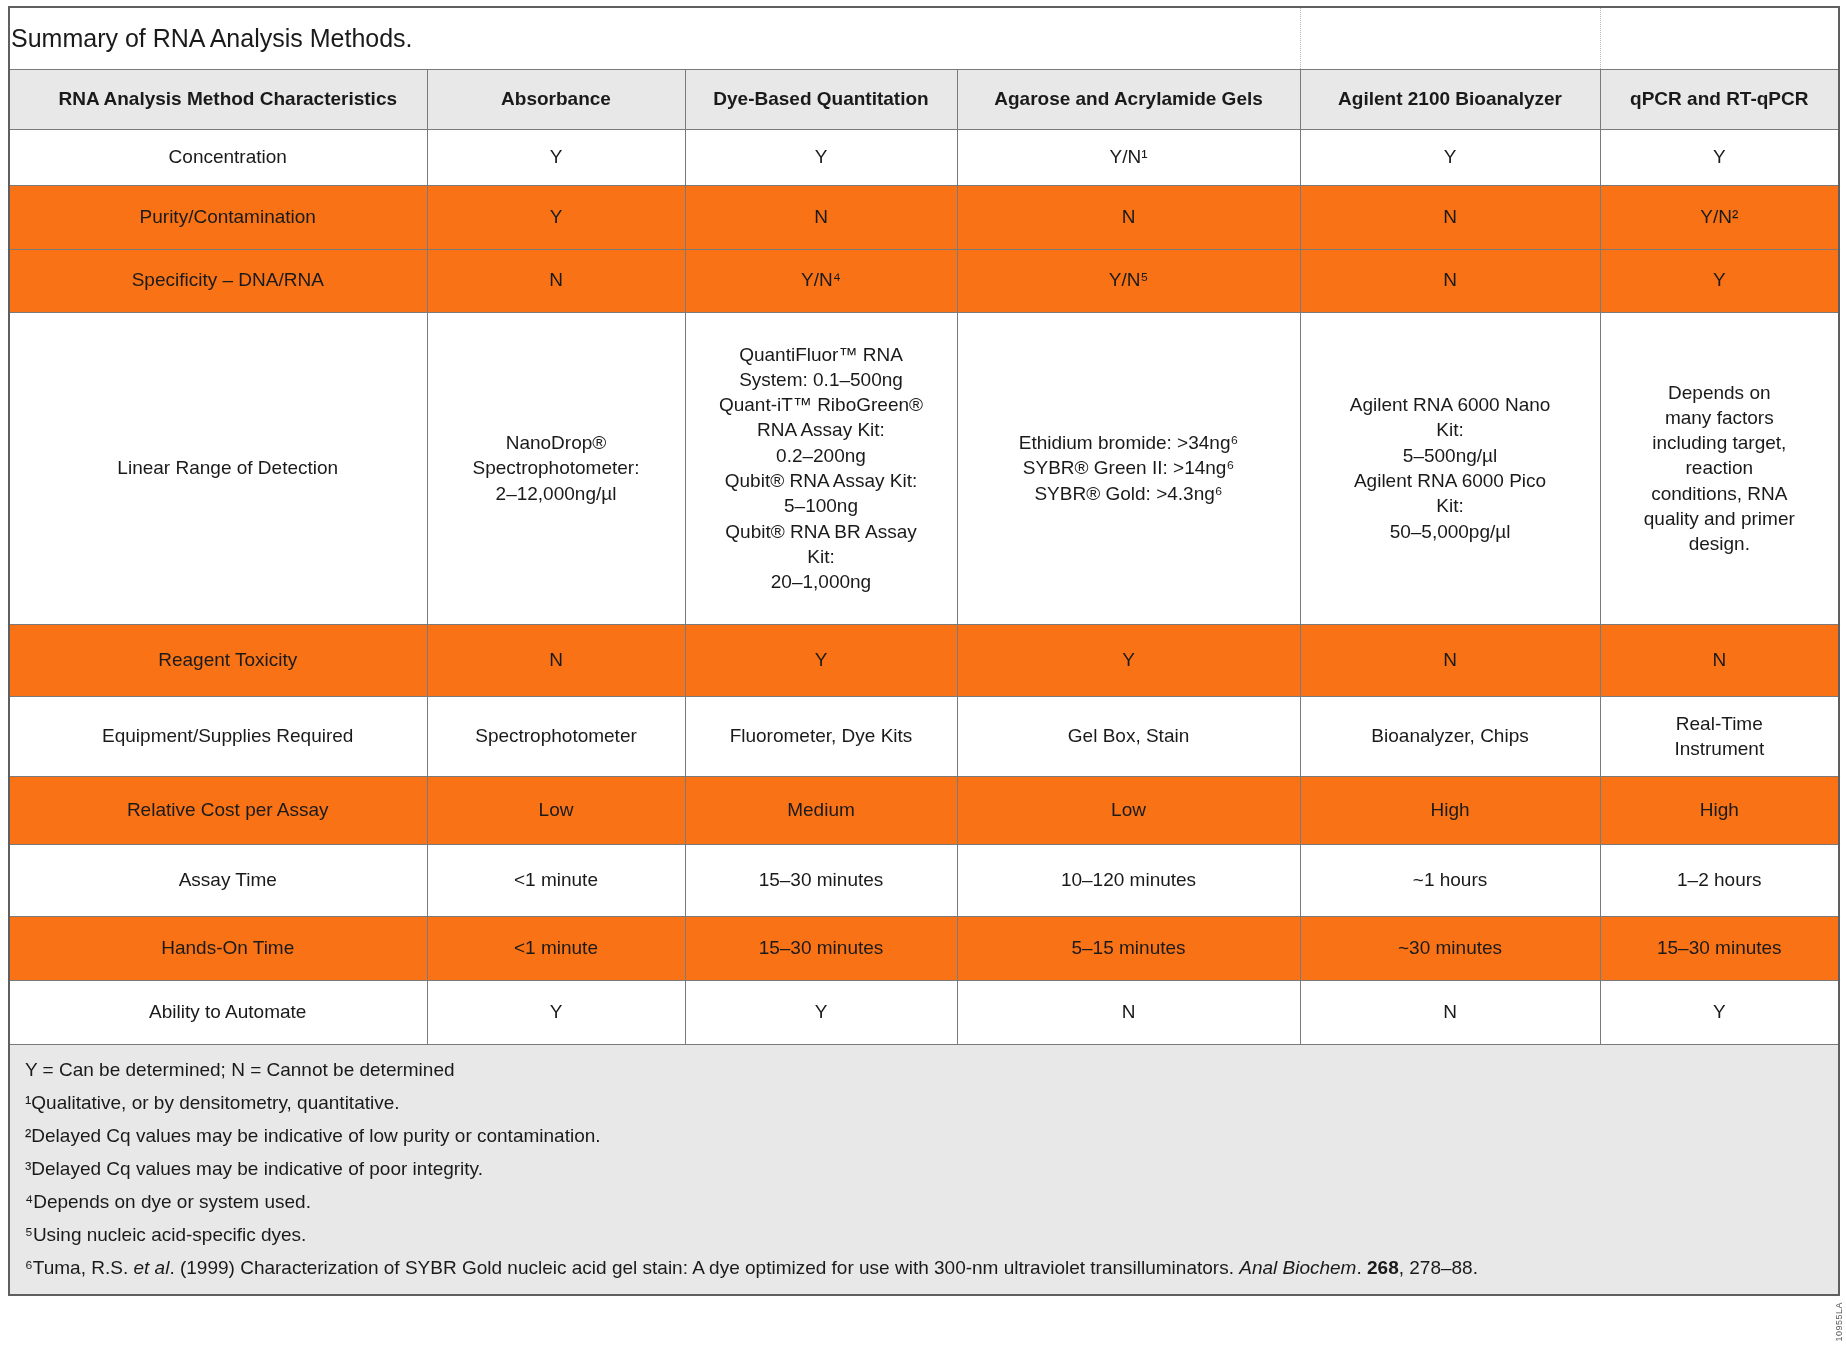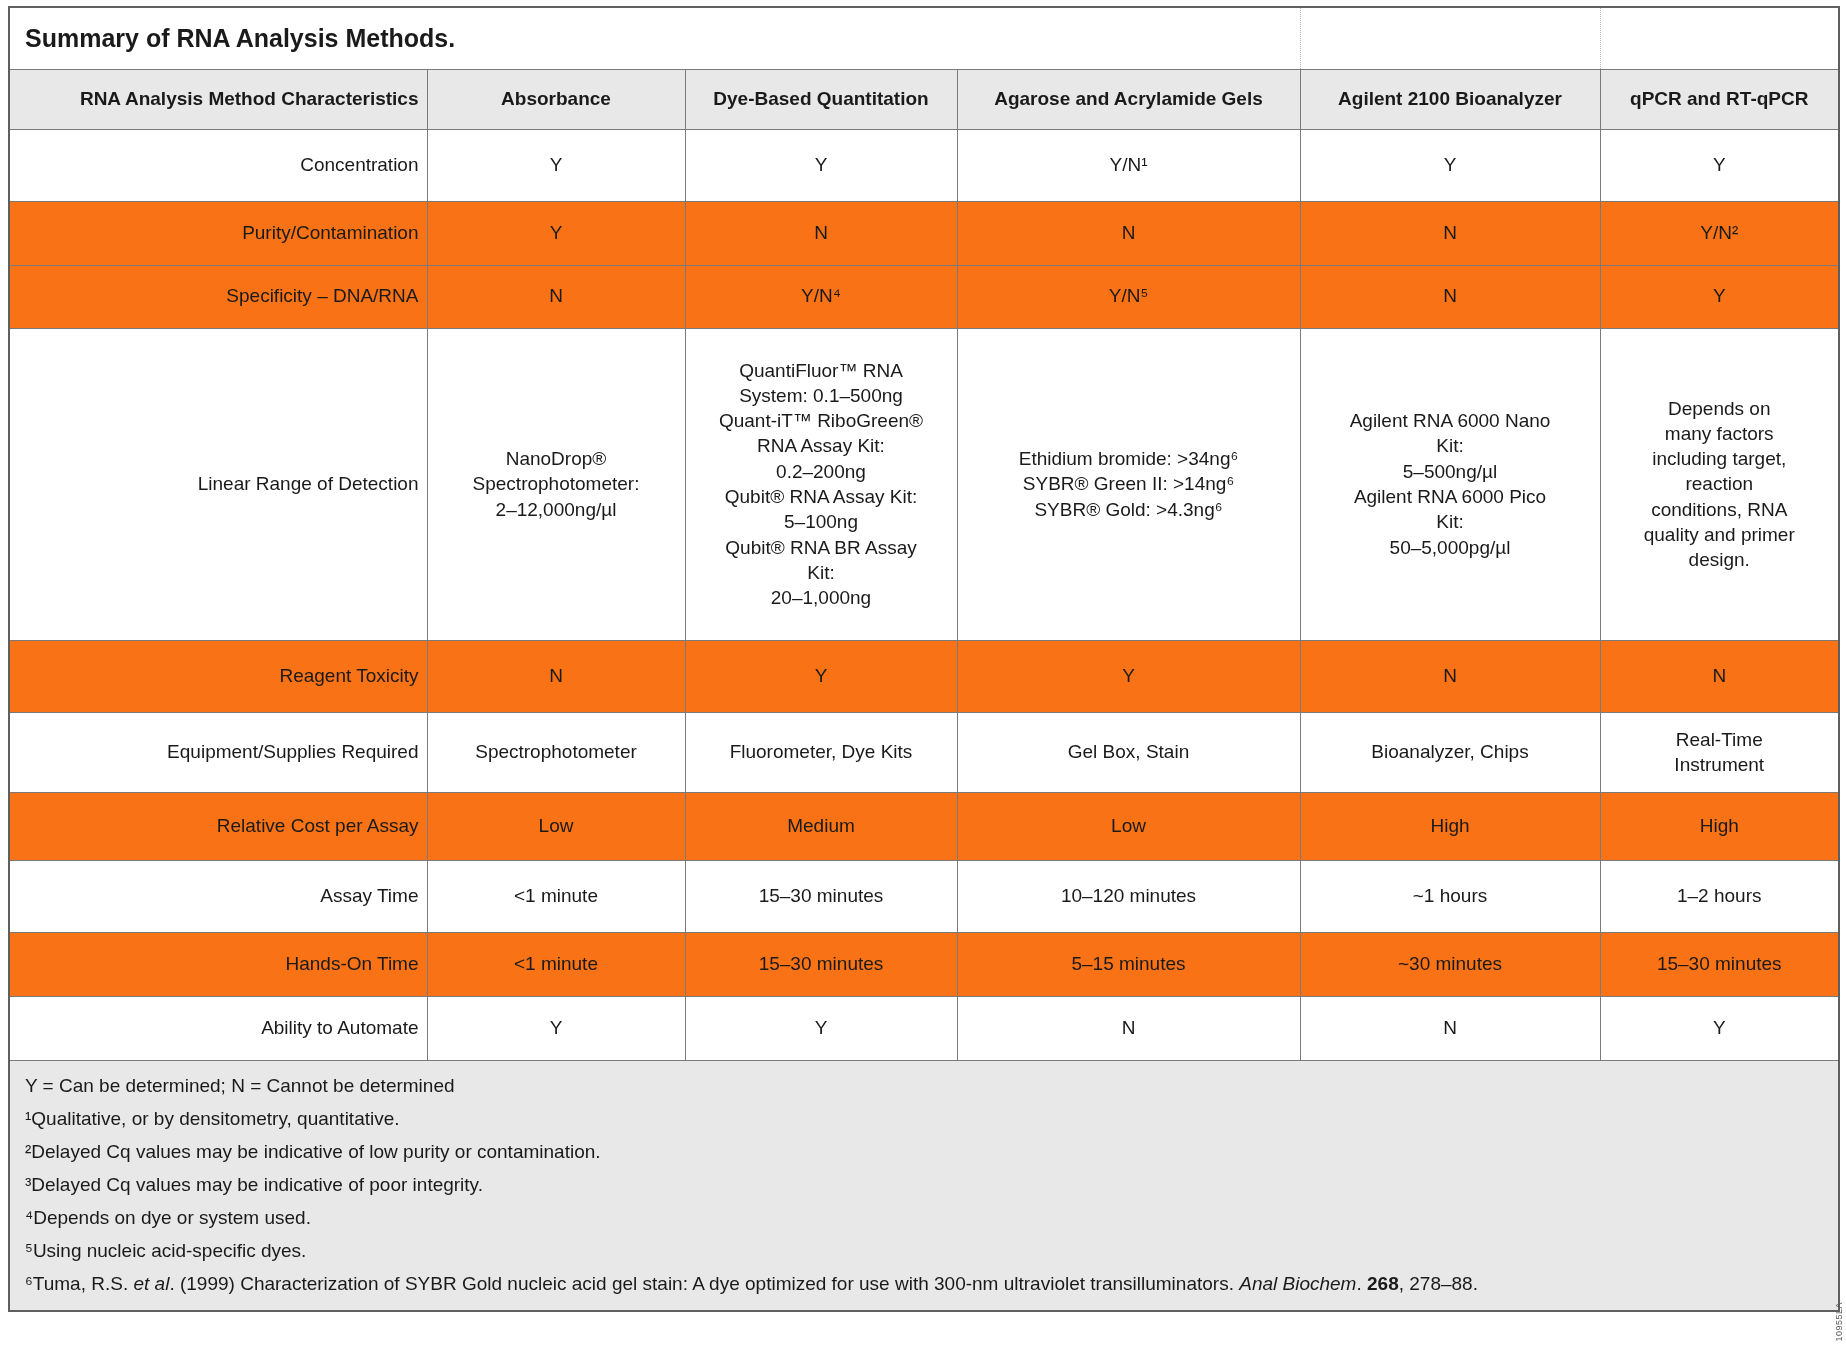--- a/index.html
+++ b/index.html
@@ -10,26 +10,26 @@
     border-collapse:collapse; table-layout:fixed;
     border:2px solid #5f5f5f;
   }
   td {
     border:1px solid #7a7a7a;
     font-size:19px; line-height:1.3;
     text-align:center; vertical-align:middle;
     padding:4px 8px;
     overflow:hidden;
   }
-  .label-cell { text-align:right; padding-left:27px; }
+  .label-cell { text-align:center; padding-left:27px; }
   .shaded td { background:#f97316; }
   .plain td { background:#ffffff; }
   .header-row td { font-weight:bold; background:#e8e8e8; }
   .title-row td { border:none; background:#ffffff; }
-  .title-cell { text-align:left; font-size:25px; padding-left:15px; font-weight:bold; }
+  .title-cell { text-align:left; font-size:25px; padding-left:1px; font-weight:normal; }
   .title-sep { border-left:1px dotted #b4b4b4 !important; }
   .multiline { white-space:pre-line; line-height:1.33;margin-top:32px; }
   .footer-cell { text-align:left; vertical-align:top; background:#e8e8e8; padding:12px 8px 6px 15px; }
   .footer-cell div { margin:0 0 8px 0; font-size:19px; line-height:1.32; }
   .it { font-style:italic; }
   .bd { font-weight:bold; }
   .watermark {
     position:absolute; right:2px; bottom:12px;
     writing-mode:vertical-rl; transform:rotate(180deg);
     font-size:9px; color:#555; letter-spacing:0.5px;
@@ -58,21 +58,21 @@
 
     <tr class="header-row" style="height:60px">
       <td class="label-cell">RNA Analysis Method Characteristics</td>
       <td>Absorbance</td>
       <td>Dye-Based Quantitation</td>
       <td>Agarose and Acrylamide Gels</td>
       <td>Agilent 2100 Bioanalyzer</td>
       <td>qPCR and RT-qPCR</td>
     </tr>
 
-    <tr class="plain" style="height:72px">
+    <tr class="plain" style="height:56px">
       <td class="label-cell">Concentration</td>
       <td>Y</td>
       <td>Y</td>
       <td>Y/N¹</td>
       <td>Y</td>
       <td>Y</td>
     </tr>
 
     <tr class="shaded" style="height:64px">
       <td class="label-cell">Purity/Contamination</td>

